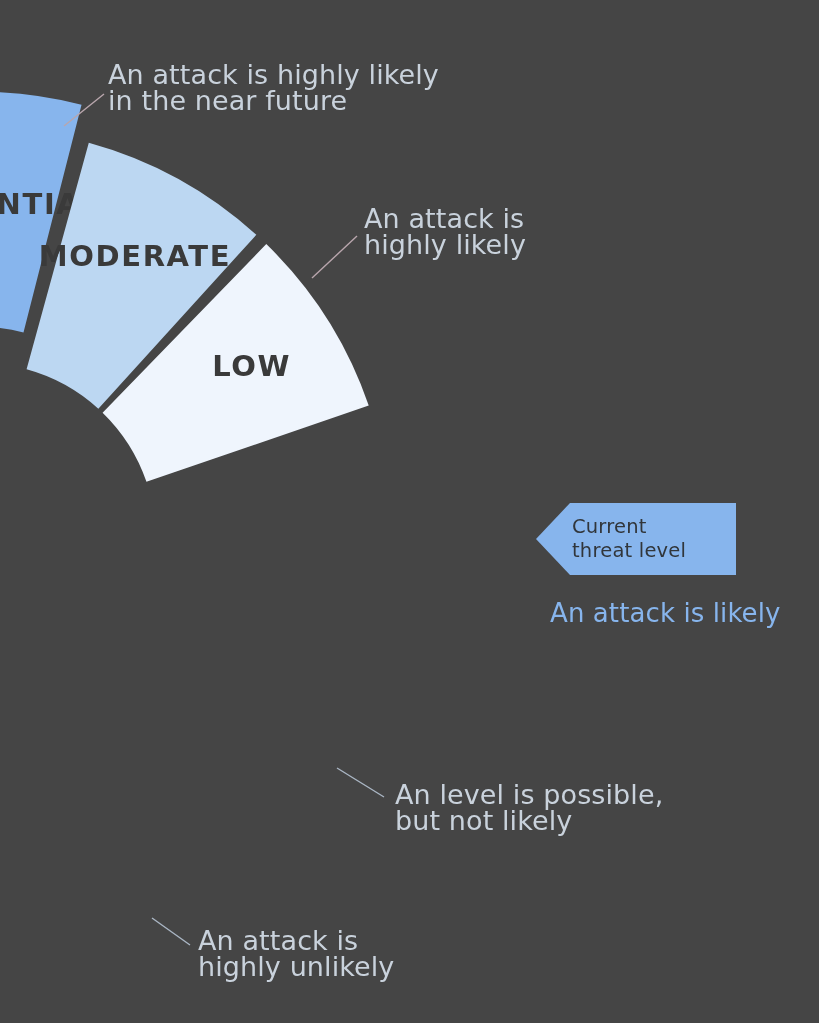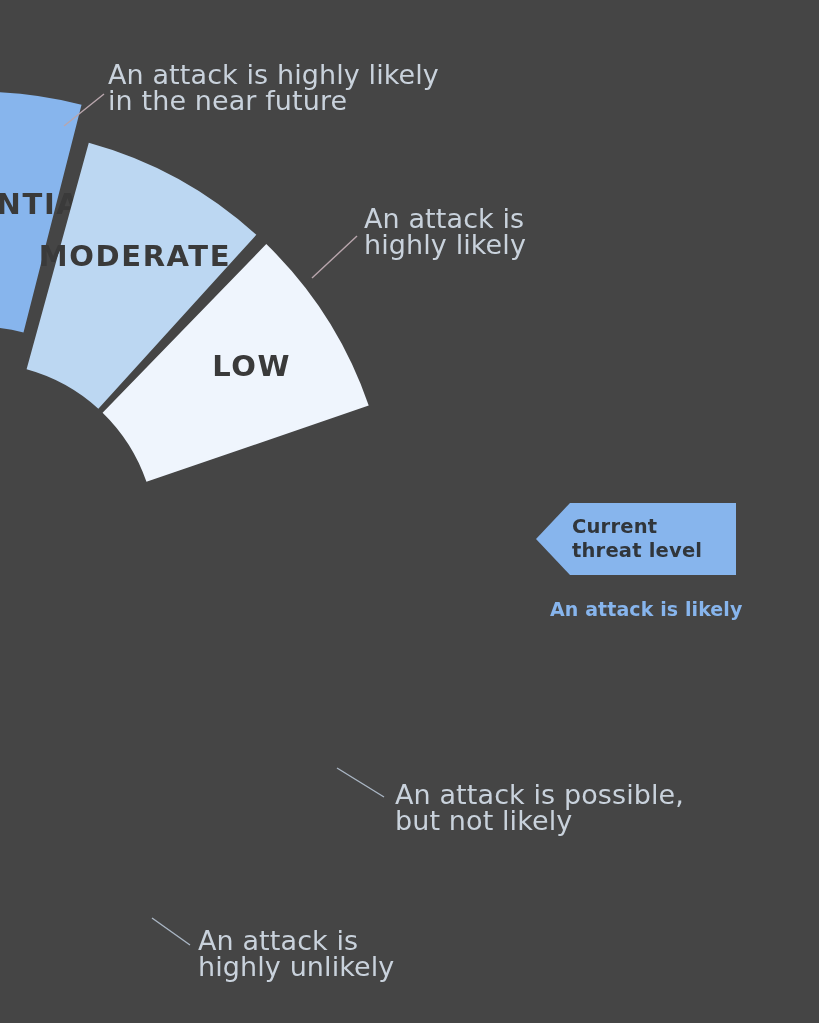--- a/index.html
+++ b/index.html
@@ -29,30 +29,29 @@
   }
   .leader{stroke:#b9a6ad;stroke-width:1.4;fill:none;}
   .leader.cool{stroke:#aab6c4;}
 
   #badge{
     position:absolute;left:536px;top:503px;width:200px;height:72px;
   }
   #badge svg{position:absolute;left:0;top:0;}
   #badge .btxt{
     position:absolute;left:36px;top:12px;
-    color:#31363b;font-weight:bold;font-size:19.5px;line-height:24px;
+    color:#31363b;font-weight:normal;font-size:19.5px;line-height:24px;
     white-space:pre-line;letter-spacing:.2px;
     font-family:"DejaVu Sans","Liberation Sans",sans-serif;
   }
   #current-desc{
     position:absolute;left:550px;top:598px;
-    color:#87b5ed;font-size:19px;letter-spacing:.1px;
+    color:#87b5ed;font-size:26px;letter-spacing:.1px;
     font-family:"DejaVu Sans","Liberation Sans",sans-serif;
     white-space:pre-line;
-    font-weight:bold;
   }
 </style>
 </head>
 <body style="background: rgb(69, 69, 69);">
 
 <div id="stage">
 
   <svg id="wheel" viewBox="0 0 819 1023">
     <g>
       <path id="seg0" d="M -408.72475654012624 405.53066399798195 A 411 411 0 0 1 -306.2776173427631 244.0998036478265
@@ -83,21 +82,21 @@
     <line class="leader" x1="64" y1="126" x2="104" y2="94"></line>
     <line class="leader" x1="312" y1="278" x2="357" y2="236"></line>
     <line class="leader cool" x1="337" y1="768" x2="384" y2="797"></line>
     <line class="leader cool" x1="152" y1="918" x2="190" y2="945"></line>
   </svg>
 
   <div class="annot" style="left:108px;top:62px;">An attack is highly likely
 in the near future</div>
   <div class="annot" style="left:364px;top:206px;">An attack is
 highly likely</div>
-  <div class="annot" style="left:395px;top:782px;">An attack is possible,
+  <div class="annot" style="left:395px;top:782px;">An level is possible,
 but not likely</div>
   <div class="annot" style="left:198px;top:928px;">An attack is
 highly unlikely</div>
 
   <div id="badge">
     <svg width="200" height="72" viewBox="0 0 200 72">
       <polygon id="badge-shape" points="34,0 200,0 200,72 34,72 0,36" fill="#87b5ed"></polygon>
     </svg>
     <div class="btxt" style="color: rgb(49, 54, 59);">Current
 threat level</div>

